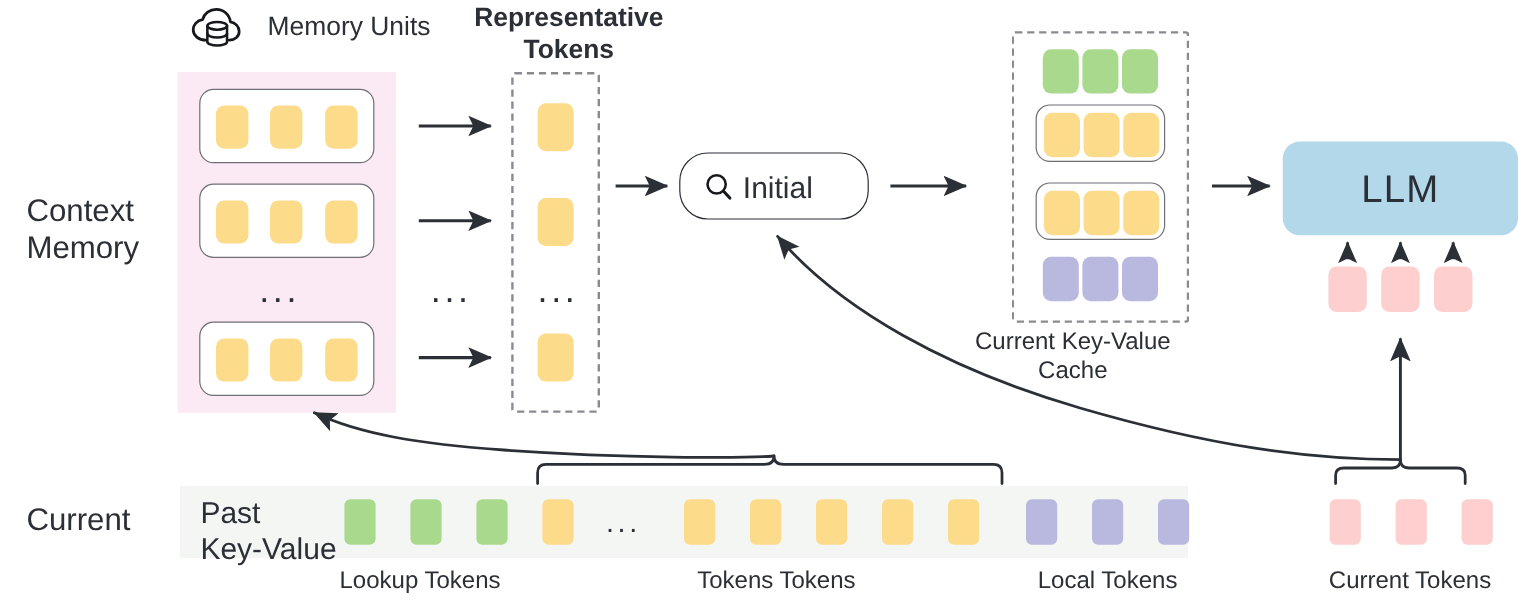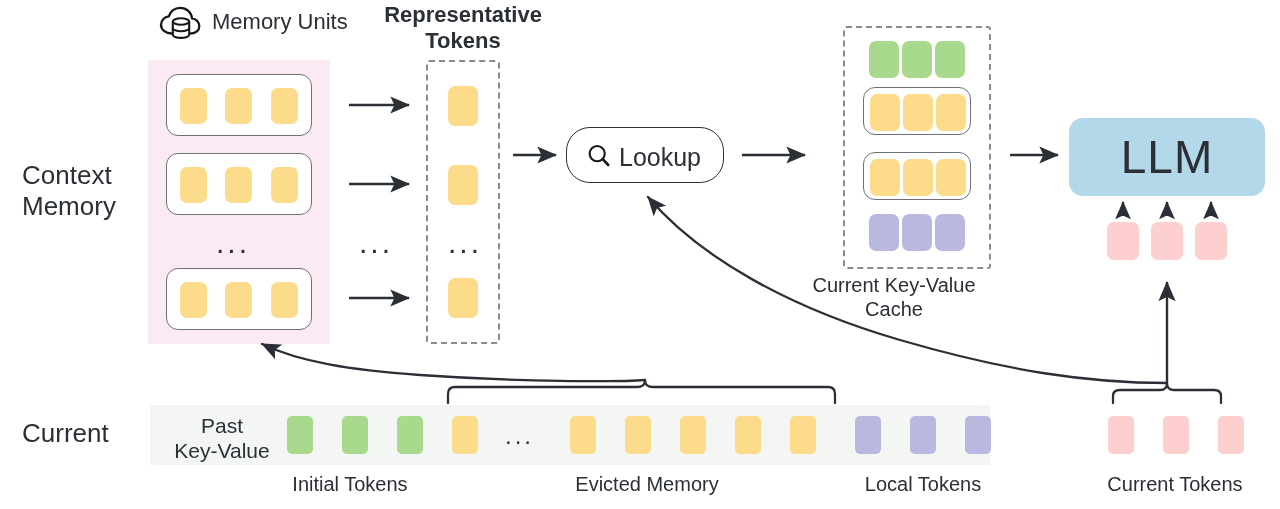--- a/index.html
+++ b/index.html
@@ -10,24 +10,24 @@
     font-family:"Liberation Sans", sans-serif;
     color:#2b2f36;
     overflow:hidden;
     position:relative;
   }
   #stage{position:absolute;left:0;top:0;width:1280px;height:509px;}
   .abs{position:absolute;}
   
   .lbl{position:absolute;color:#2b2f36;white-space:pre;line-height:1.18;}
   .t-sec{font-size:26px;}
-  .t-hdr{font-size:22px;}
+  .t-hdr{font-size:22px;margin-left:11px;}
   .t-cap{font-size:20px;}
-  .t-small{font-size:21px;text-align:center;}
-  .t-llm{font-size:46px;letter-spacing:1px;}
+  .t-small{font-size:25px;}
+  .t-llm{font-size:32px;letter-spacing:1px;}
   .t-lookup{font-size:25px;}
   .ctr{text-align:center;}
 
   
   .pinkpanel{
     position:absolute;background:#fbeaf4;
   }
   .unitbox{
     position:absolute;background:#ffffff;border:1.4px solid #6f6f76;
     border-radius:12px;box-sizing:border-box;
@@ -107,21 +107,21 @@
 
   <div class="dots" style="left:359px;top:228px;">...</div>
 
   <div class="lookupbox" style="left:566px;top:127px;width:158px;height:56px;">
     <span class="abs" style="left:18px;top:14px;width:28px;height:28px;">
       <svg width="28" height="28" viewBox="0 0 28 28" fill="none" xmlns="http://www.w3.org/2000/svg">
         <circle cx="12.2" cy="11.6" r="7.6" stroke="#17181b" stroke-width="2.1"></circle>
         <path d="M17.8 17.2L23.2 23" stroke="#17181b" stroke-width="2.6" stroke-linecap="round"></path>
       </svg>
     </span>
-    <span class="lbl t-lookup" style="left:52px;top:15px;">Lookup</span>
+    <span class="lbl t-lookup" style="left:52px;top:15px;">Initial</span>
   </div>
 
   <div class="dashbox" style="left:843px;top:26px;width:148px;height:243px;"></div>
 
   <div class="tok green" style="left:869px;top:41px;width:30px;height:37px;"></div>
   <div class="tok green" style="left:902px;top:41px;width:30px;height:37px;"></div>
   <div class="tok green" style="left:935px;top:41px;width:30px;height:37px;"></div>
 
   <div class="unitbox" style="left:863px;top:87px;width:108px;height:48px;">
     <div class="tok yellow" style="left:6px;top:6px;width:30px;height:37px;"></div>
@@ -165,22 +165,22 @@
   <div class="tok sm yellow" style="left:790px;top:416px;width:26px;height:38px;"></div>
 
   <div class="tok sm purple" style="left:855px;top:416px;width:26px;height:38px;"></div>
   <div class="tok sm purple" style="left:910px;top:416px;width:26px;height:38px;"></div>
   <div class="tok sm purple" style="left:965px;top:416px;width:26px;height:38px;"></div>
 
   <div class="tok sm pink" style="left:1108px;top:416px;width:26px;height:38px;"></div>
   <div class="tok sm pink" style="left:1163px;top:416px;width:26px;height:38px;"></div>
   <div class="tok sm pink" style="left:1218px;top:416px;width:26px;height:38px;"></div>
 
-  <div class="lbl t-cap ctr" style="left:255px;top:473px;width:190px;">Initial Tokens</div>
-  <div class="lbl t-cap ctr" style="left:552px;top:473px;width:190px;">Evicted Memory</div>
+  <div class="lbl t-cap ctr" style="left:255px;top:473px;width:190px;">Lookup Tokens</div>
+  <div class="lbl t-cap ctr" style="left:552px;top:473px;width:190px;">Tokens Tokens</div>
   <div class="lbl t-cap ctr" style="left:828px;top:473px;width:190px;">Local Tokens</div>
   <div class="lbl t-cap ctr" style="left:1080px;top:473px;width:190px;">Current Tokens</div>
 
   <svg class="ov">
     <defs>
       <marker id="ah" markerWidth="9" markerHeight="9" refX="7.2" refY="3.3" orient="auto" markerUnits="strokeWidth">
         <path d="M0,0 L7.6,3.3 L0,6.6 L1.6,3.3 z" fill="#2b2f36"></path>
       </marker>
       <marker id="ah2" markerWidth="10" markerHeight="10" refX="8" refY="3.6" orient="auto" markerUnits="strokeWidth">
         <path d="M0,0 L8.4,3.6 L0,7.2 L1.8,3.6 z" fill="#2b2f36"></path>

